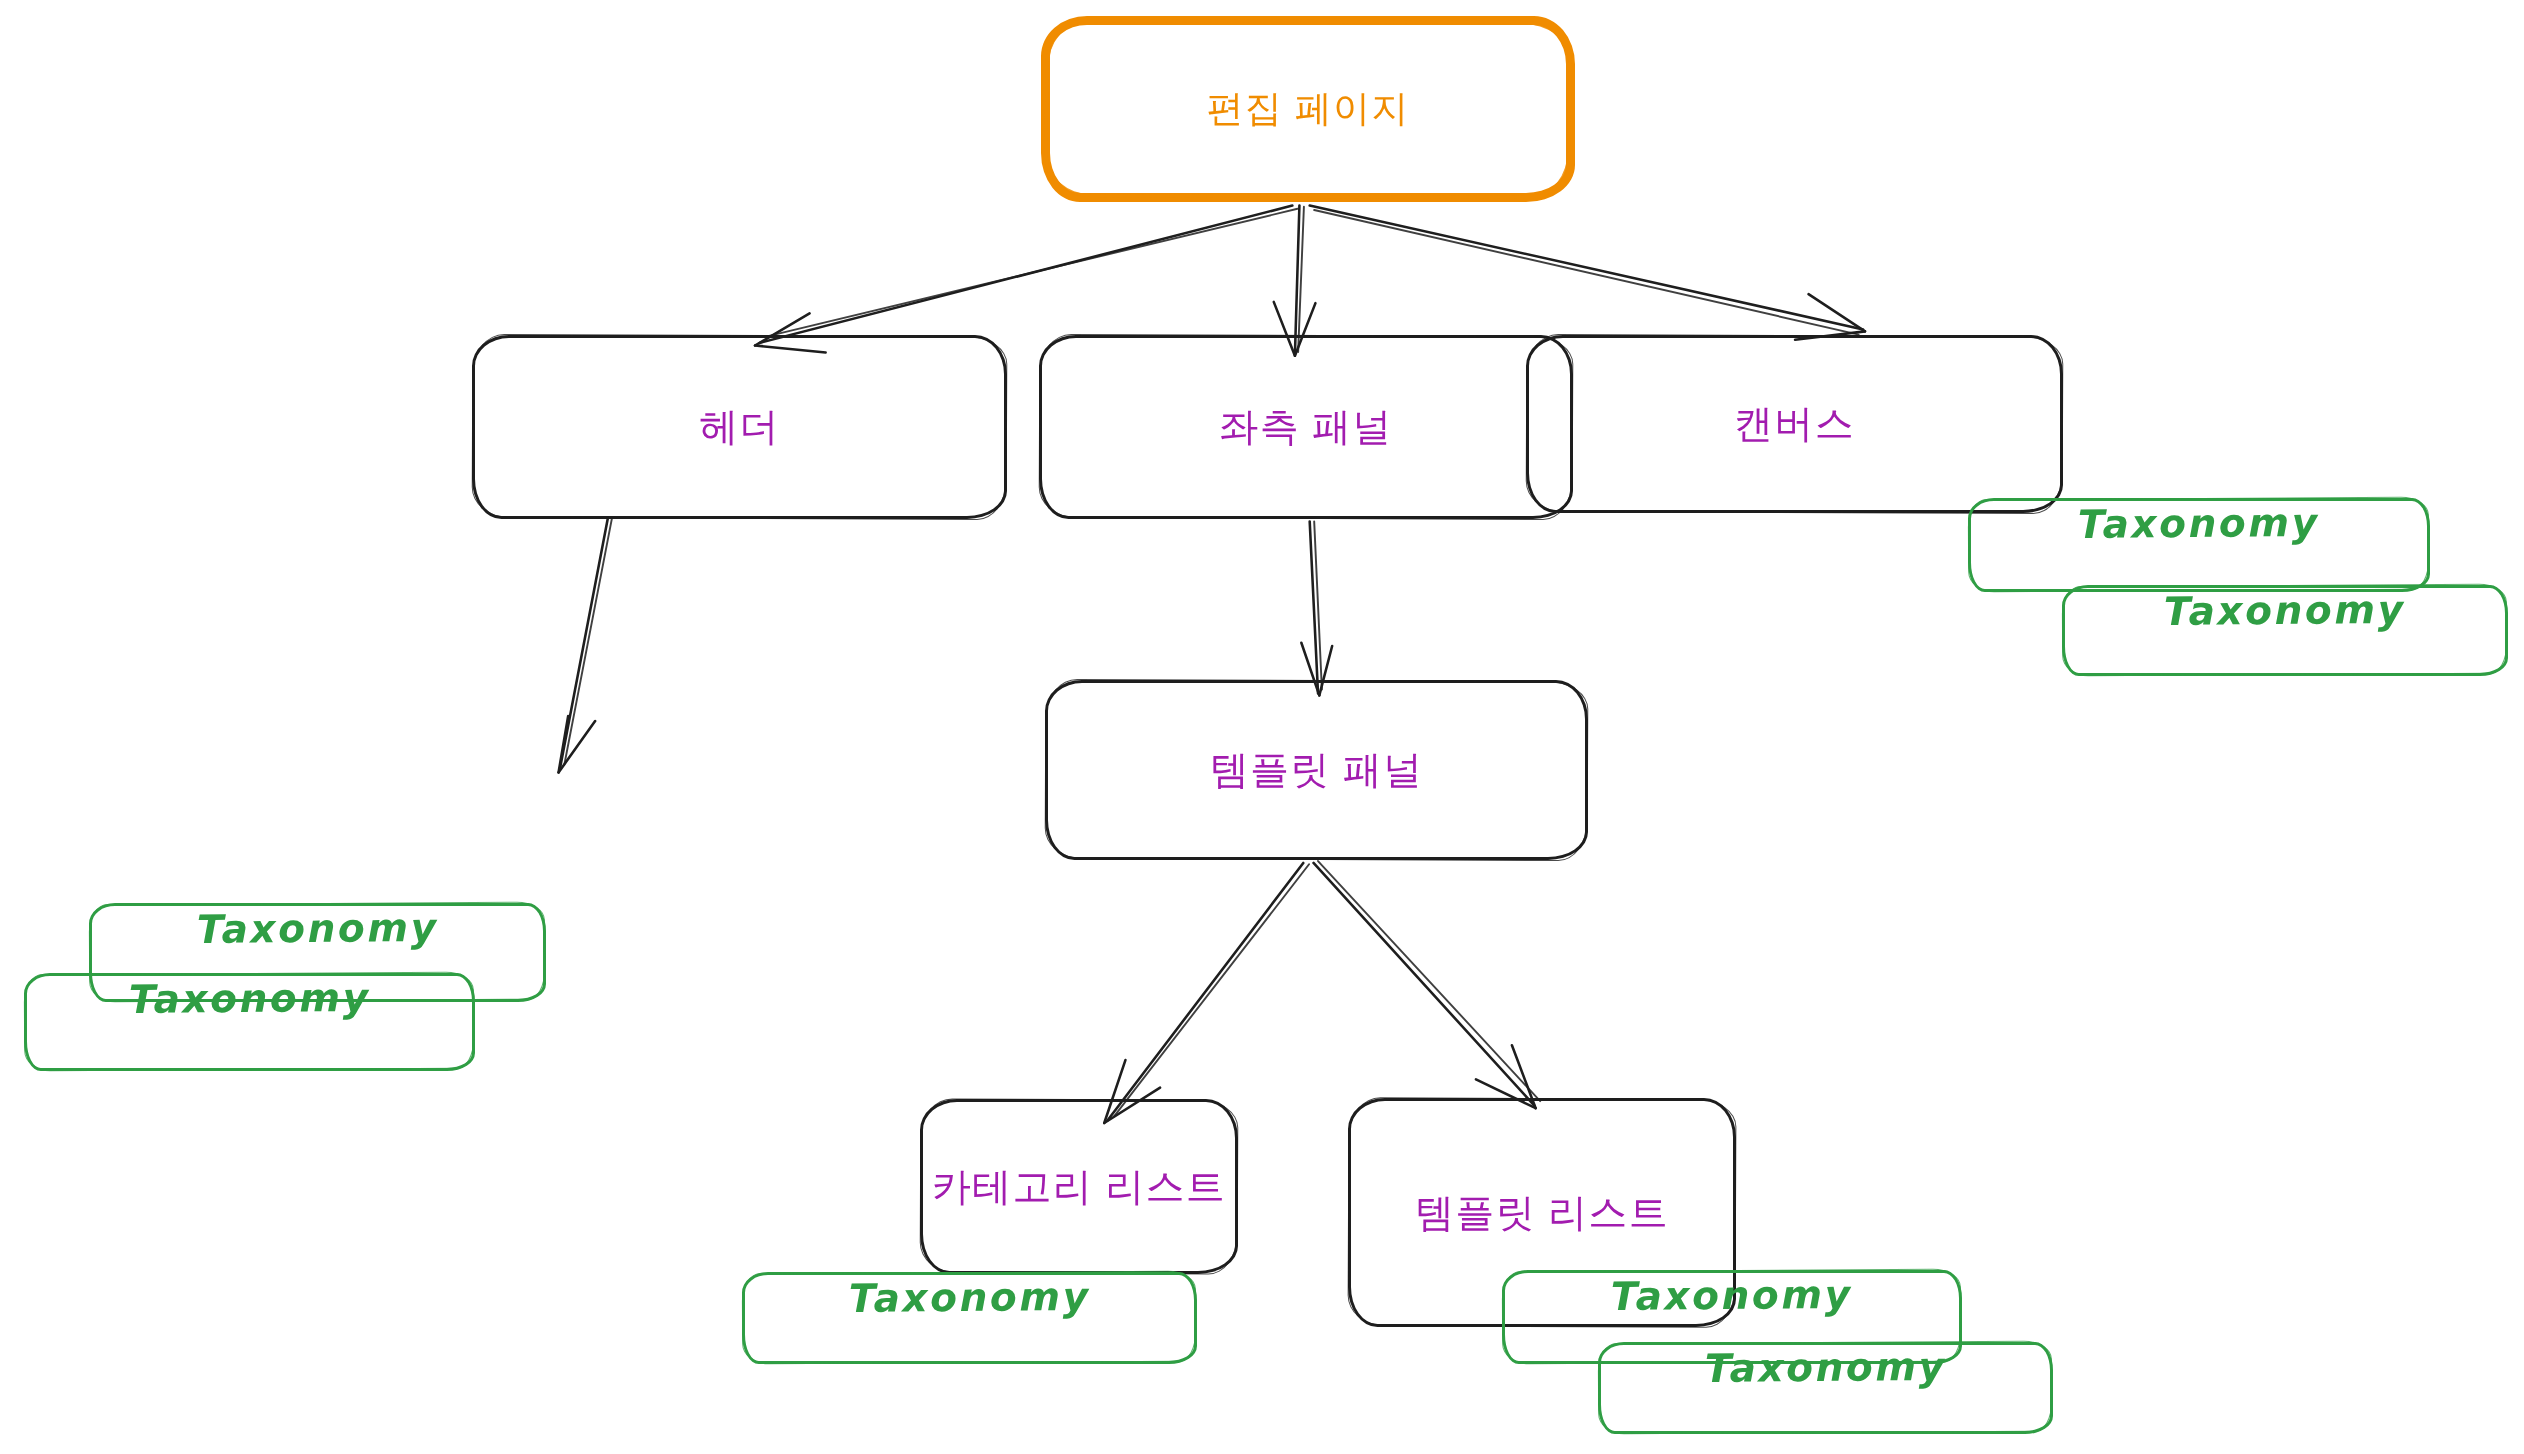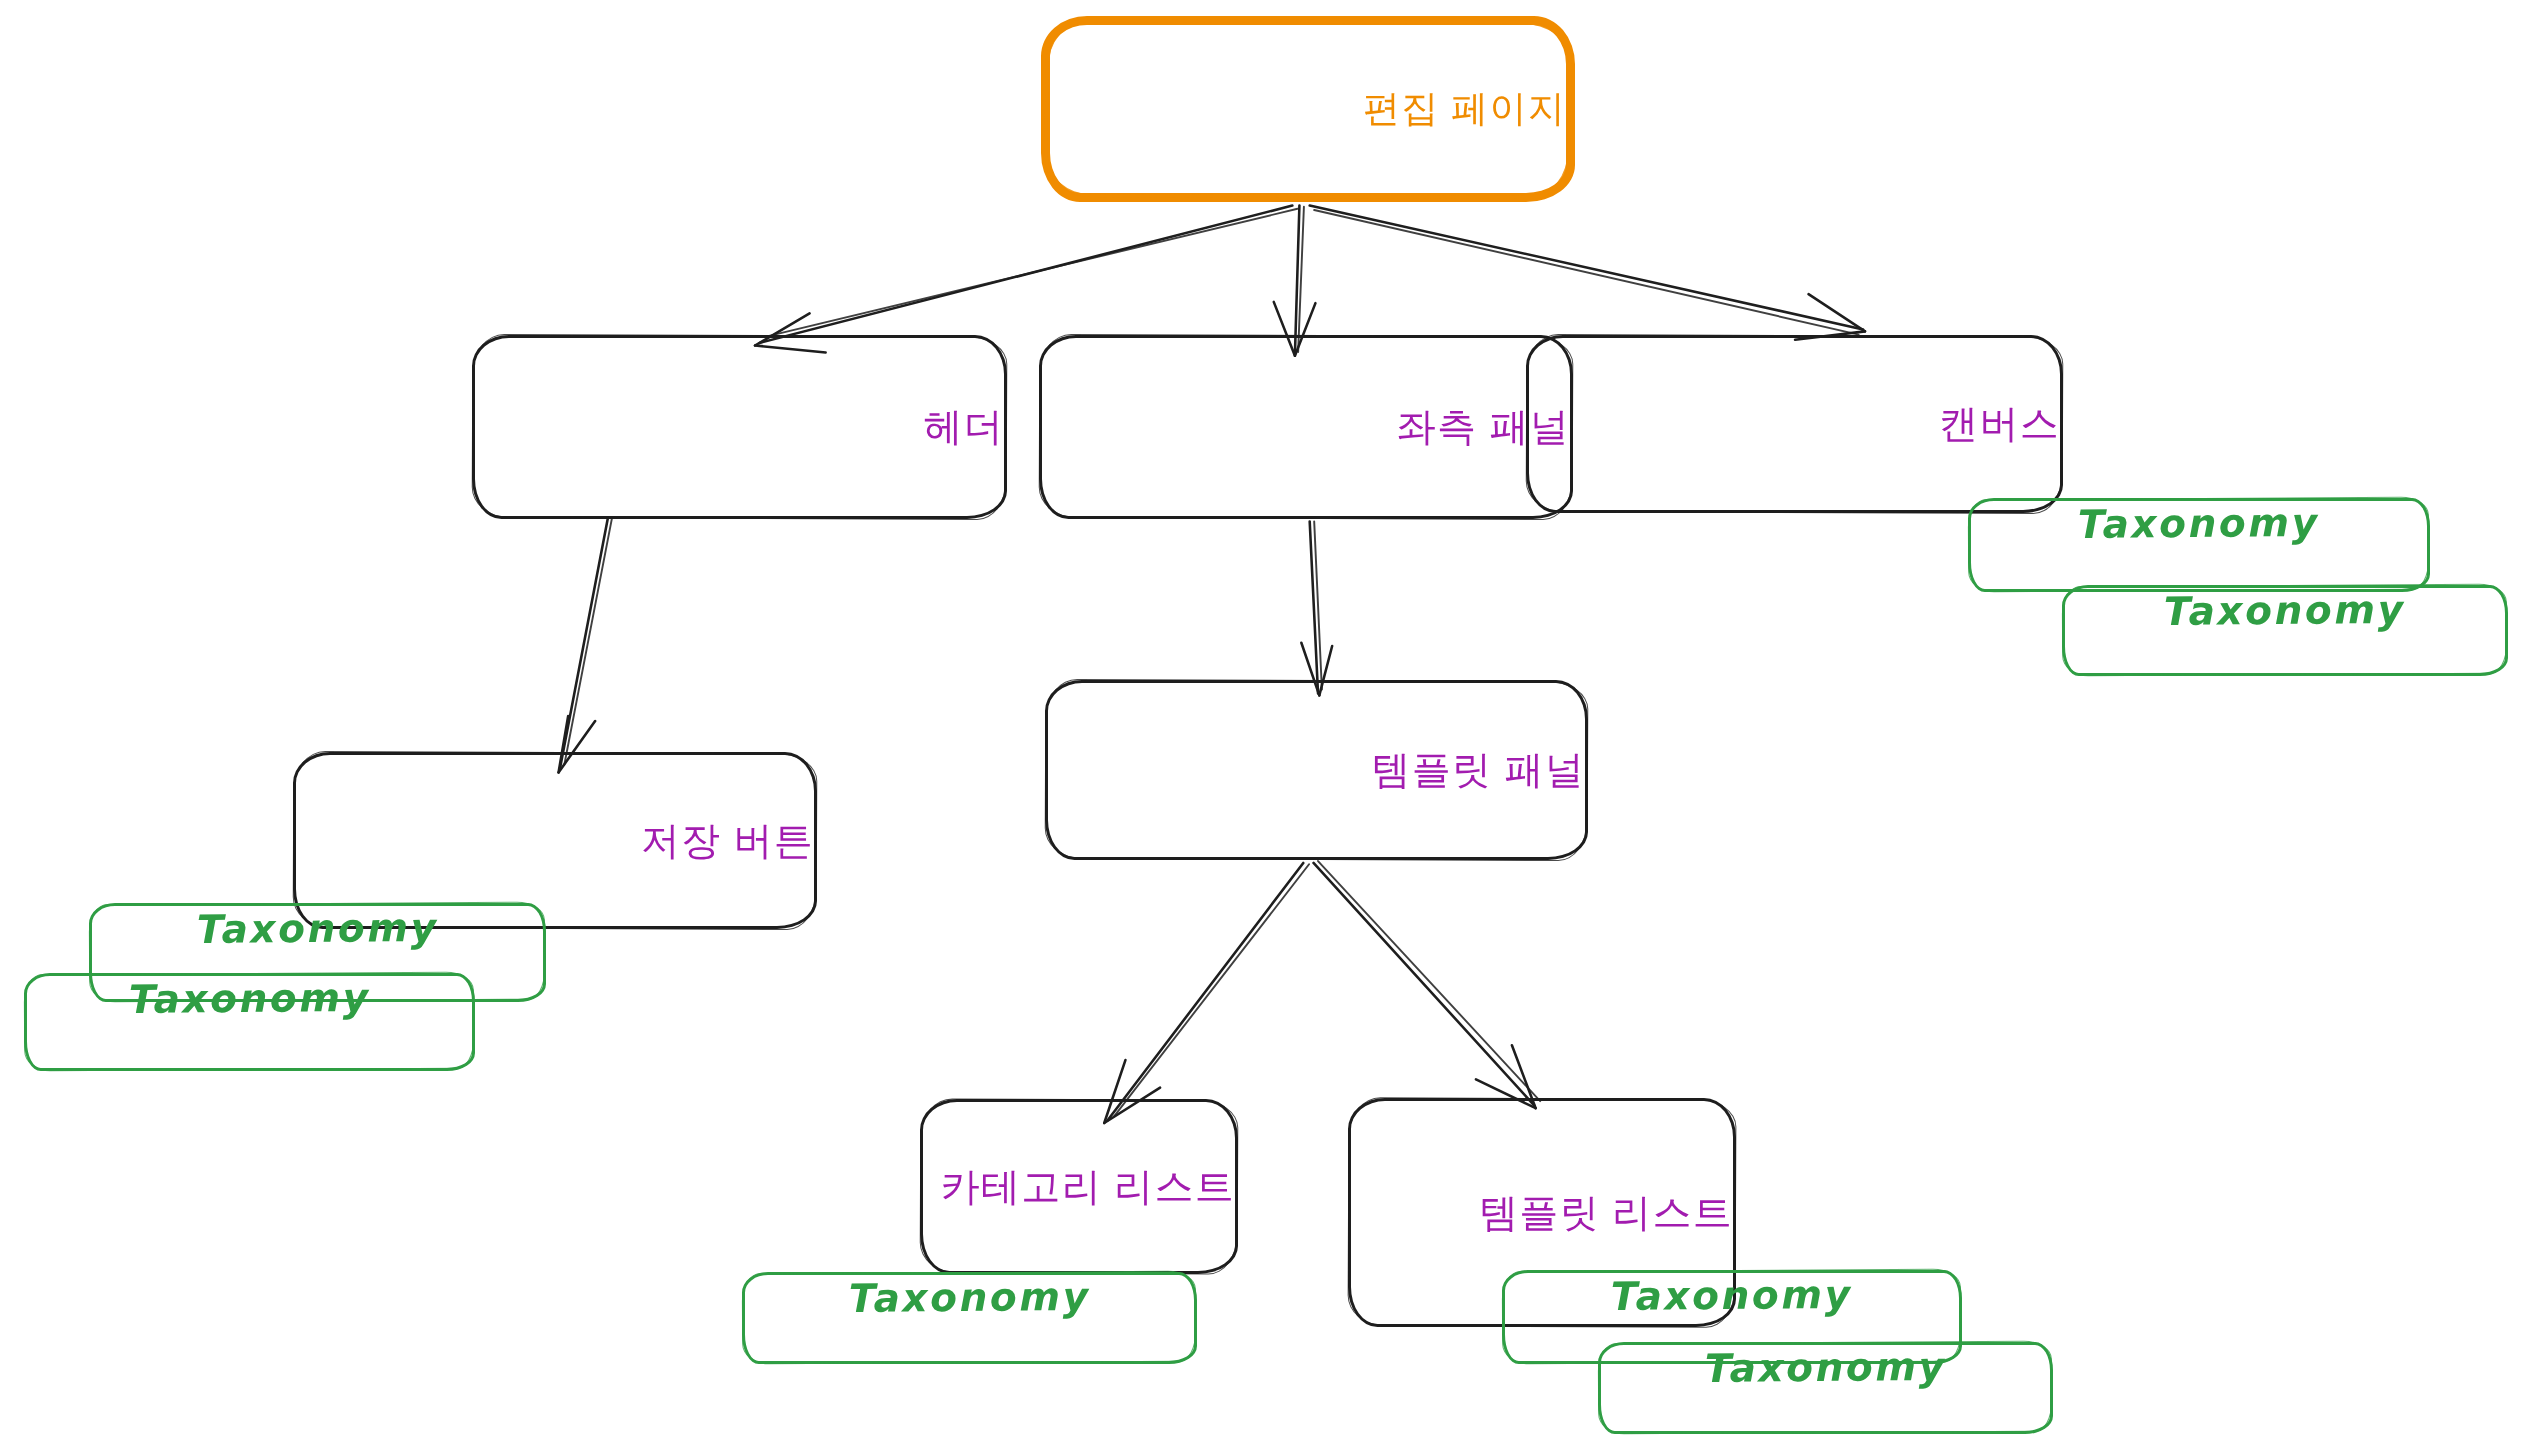--- a/index.html
+++ b/index.html
@@ -11,21 +11,21 @@
     font-family:"Liberation Sans","DejaVu Sans",sans-serif;
   }
   svg.edges{position:absolute;left:0;top:0;width:2525px;height:1455px;}
   svg.edges path{fill:none;stroke:#1e1e1e;stroke-width:4;stroke-linecap:round;stroke-linejoin:round;}
   svg.edges path.echo{stroke-width:3;opacity:.85;}
 
   .node{
     position:absolute;box-sizing:border-box;
     border:3.9px solid #1e1e1e;
     border-radius:37px 32px 40px 29.5px / 31px 39px 28px 40px;
-    display:flex;align-items:center;justify-content:flex-end;
+    display:flex;align-items:center;justify-content:center;
     background:transparent;
   }
   .node::before{
     content:"";position:absolute;inset:-3.2px;pointer-events:none;
     border:1.9px solid rgba(30,30,30,.8);
     border-radius:32px 40px 29.5px 37px / 39px 28px 40px 31px;
     transform:rotate(.25deg);
   }
   .node .lbl{
     font-size:39px;color:#a21caf;letter-spacing:1.3px;white-space:nowrap;
@@ -120,23 +120,20 @@
   </div>
 
   <div class="node" style="left:1039px;top:335px;width:534px;height:184px;">
     <span class="lbl">좌측 패널</span>
   </div>
 
   <div class="node" style="left:1526px;top:335px;width:537px;height:178px;">
     <span class="lbl">캔버스</span>
   </div>
 
-  <div class="node" style="left:293px;top:752px;width:524px;height:177px;">
-    <span class="lbl">저장 버튼</span>
-  </div>
 
   <div class="node" style="left:1045px;top:680px;width:543px;height:180px;">
     <span class="lbl">템플릿 패널</span>
   </div>
 
   <div class="node" style="left:920px;top:1099px;width:318px;height:175px;">
     <span class="lbl">카테고리 리스트</span>
   </div>
 
   <div class="node" style="left:1348px;top:1098px;width:388px;height:229px;">

